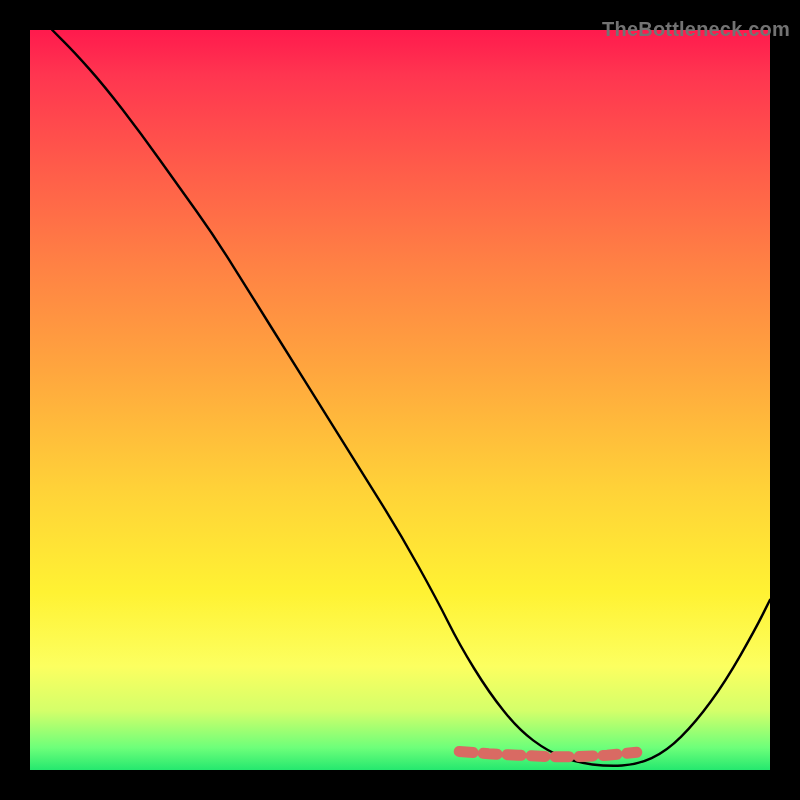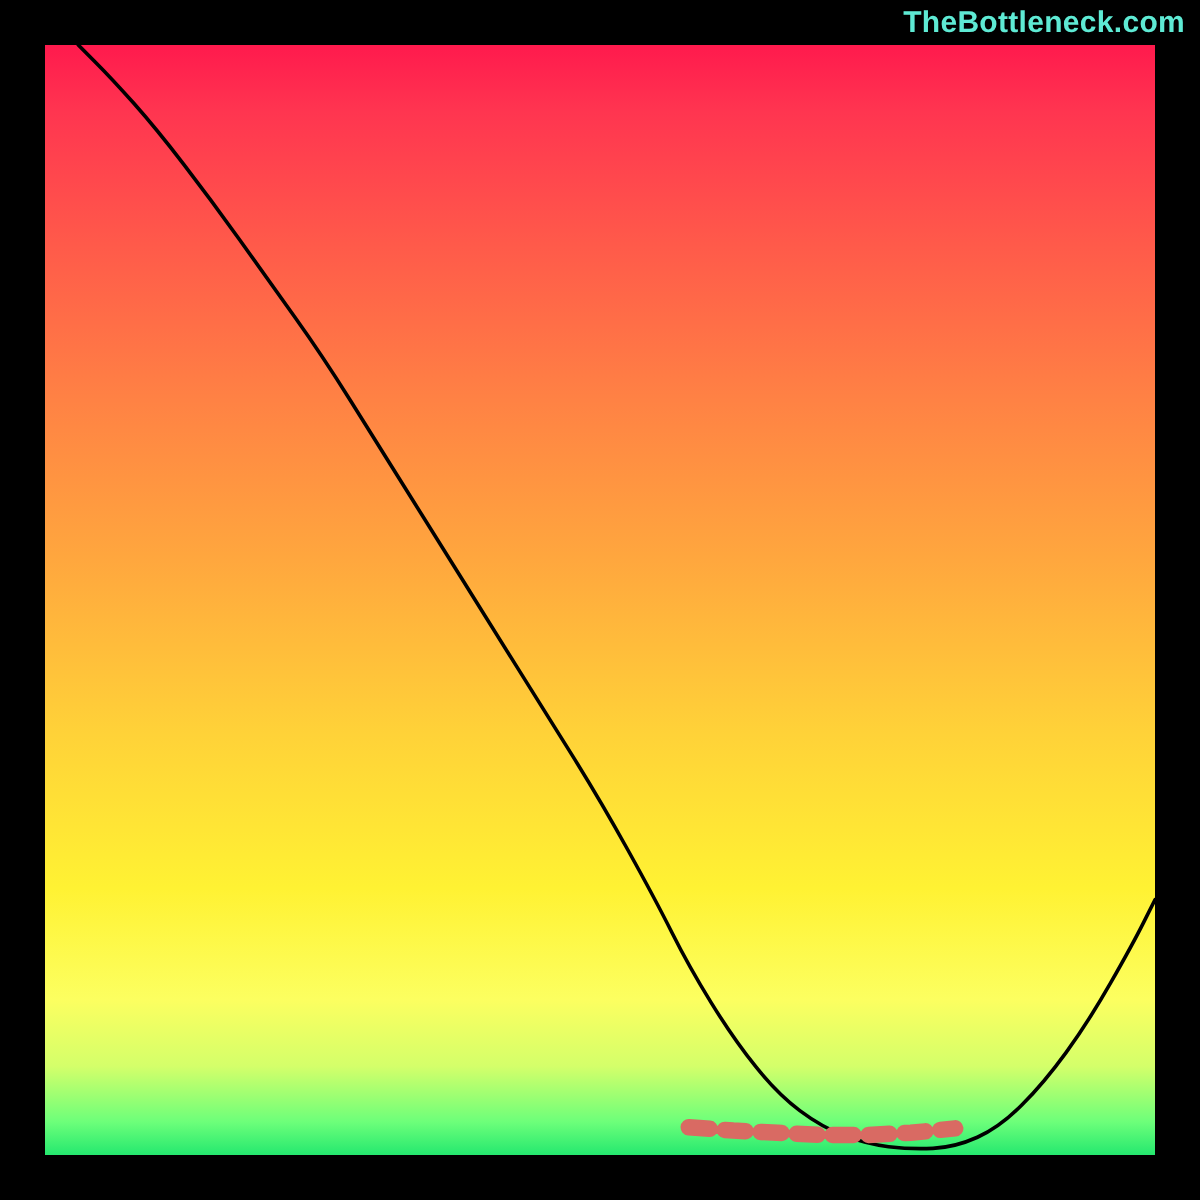--- a/index.html
+++ b/index.html
@@ -12,23 +12,23 @@
     font-family: Arial, Helvetica, sans-serif;
   }
   .frame {
     position: relative;
     width: 800px;
     height: 800px;
     background: #000;
   }
   .watermark {
     position: absolute;
-    top: 4px;
+    top: 18px;
     right: 10px;
-    color: #5eead4;
+    color: #737373;
     font-size: 20px;
     font-weight: 600;
     letter-spacing: 0.2px;
     z-index: 10;
   }
   .plot-area {
     position: absolute;
     left: 30px;
     top: 30px;
     width: 740px;

